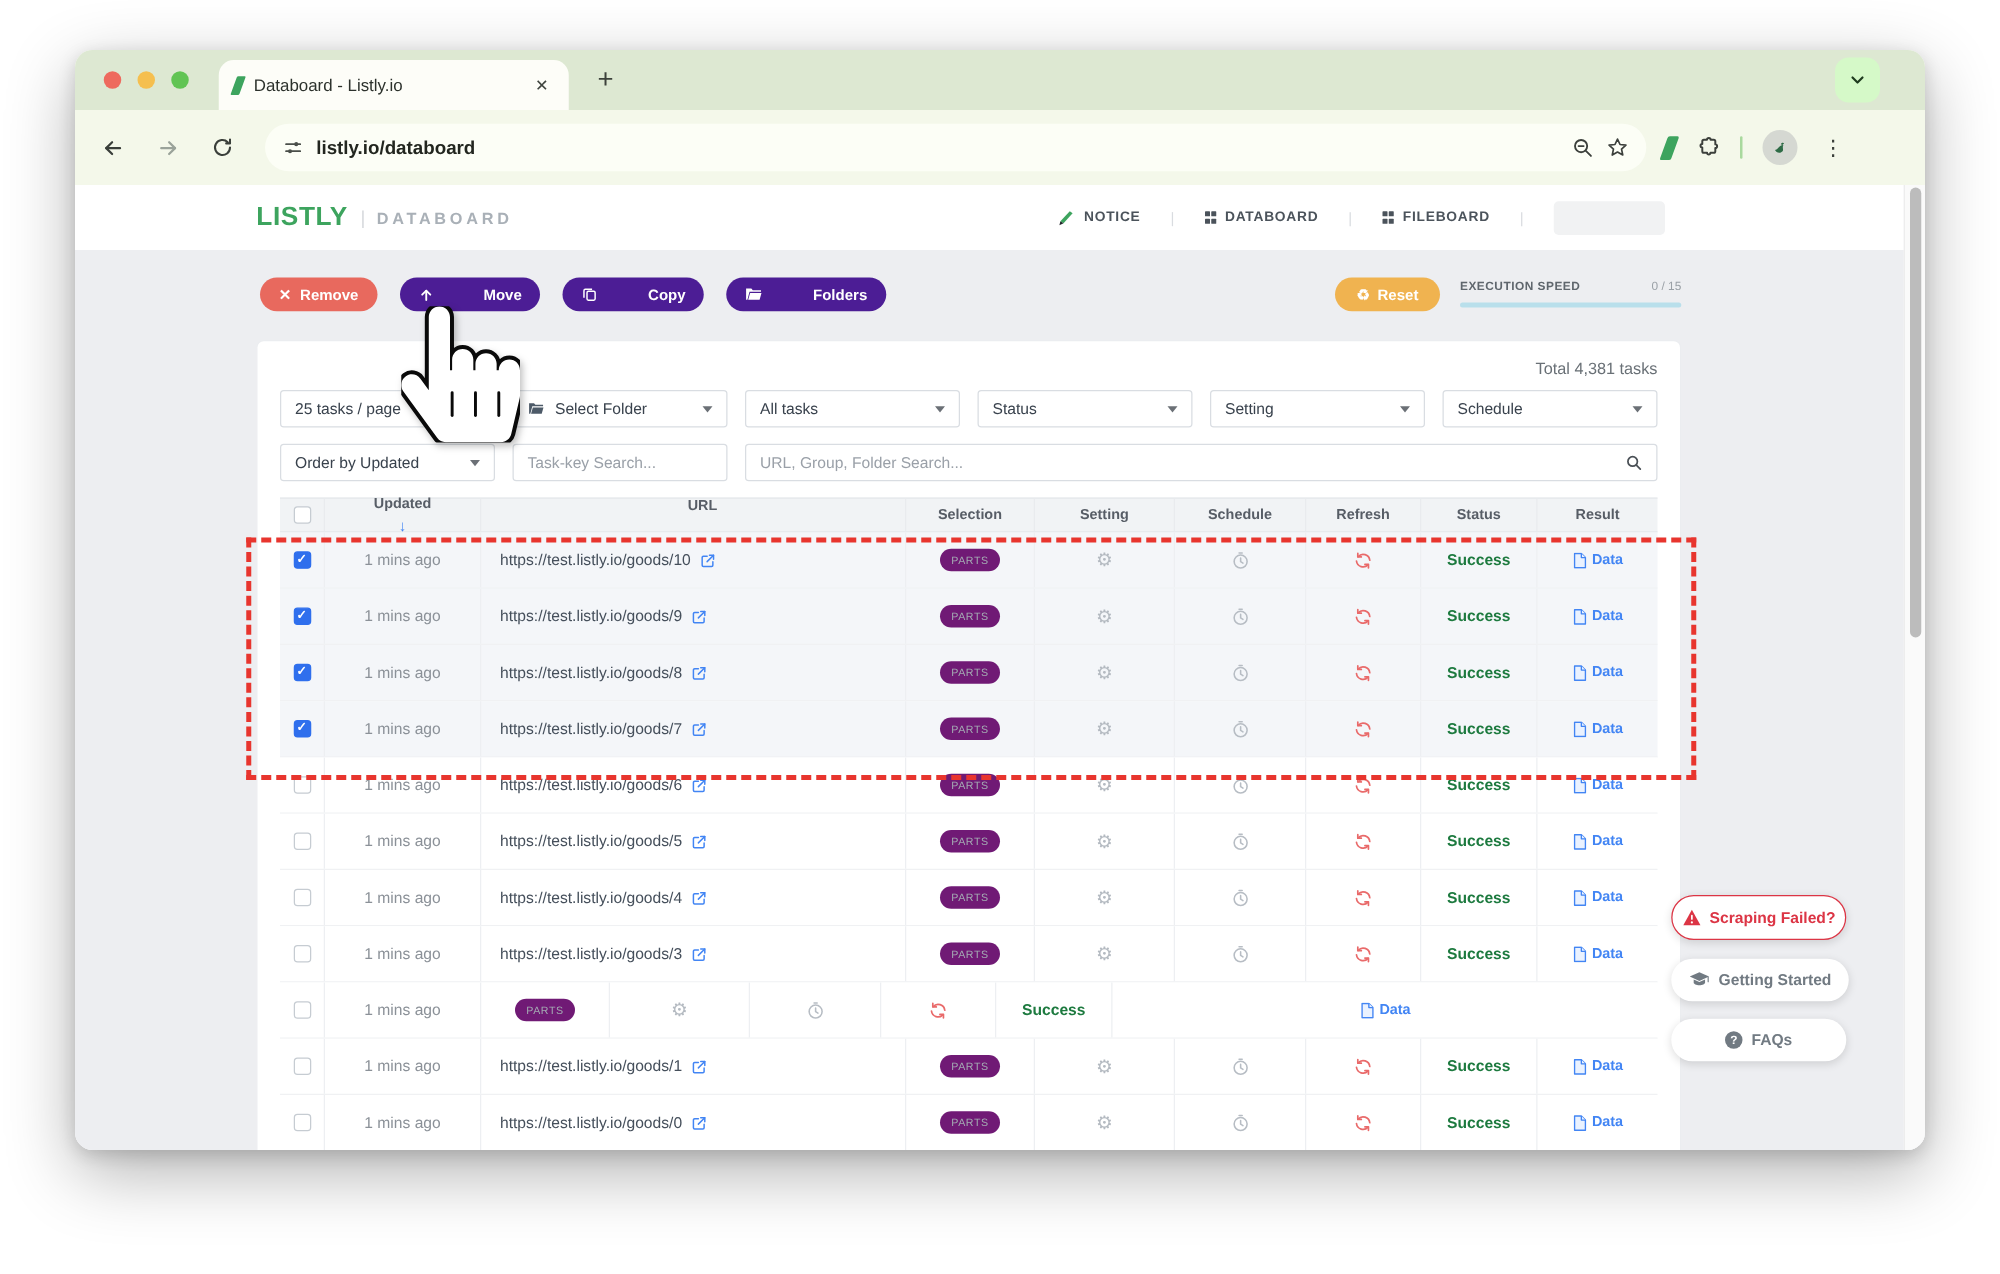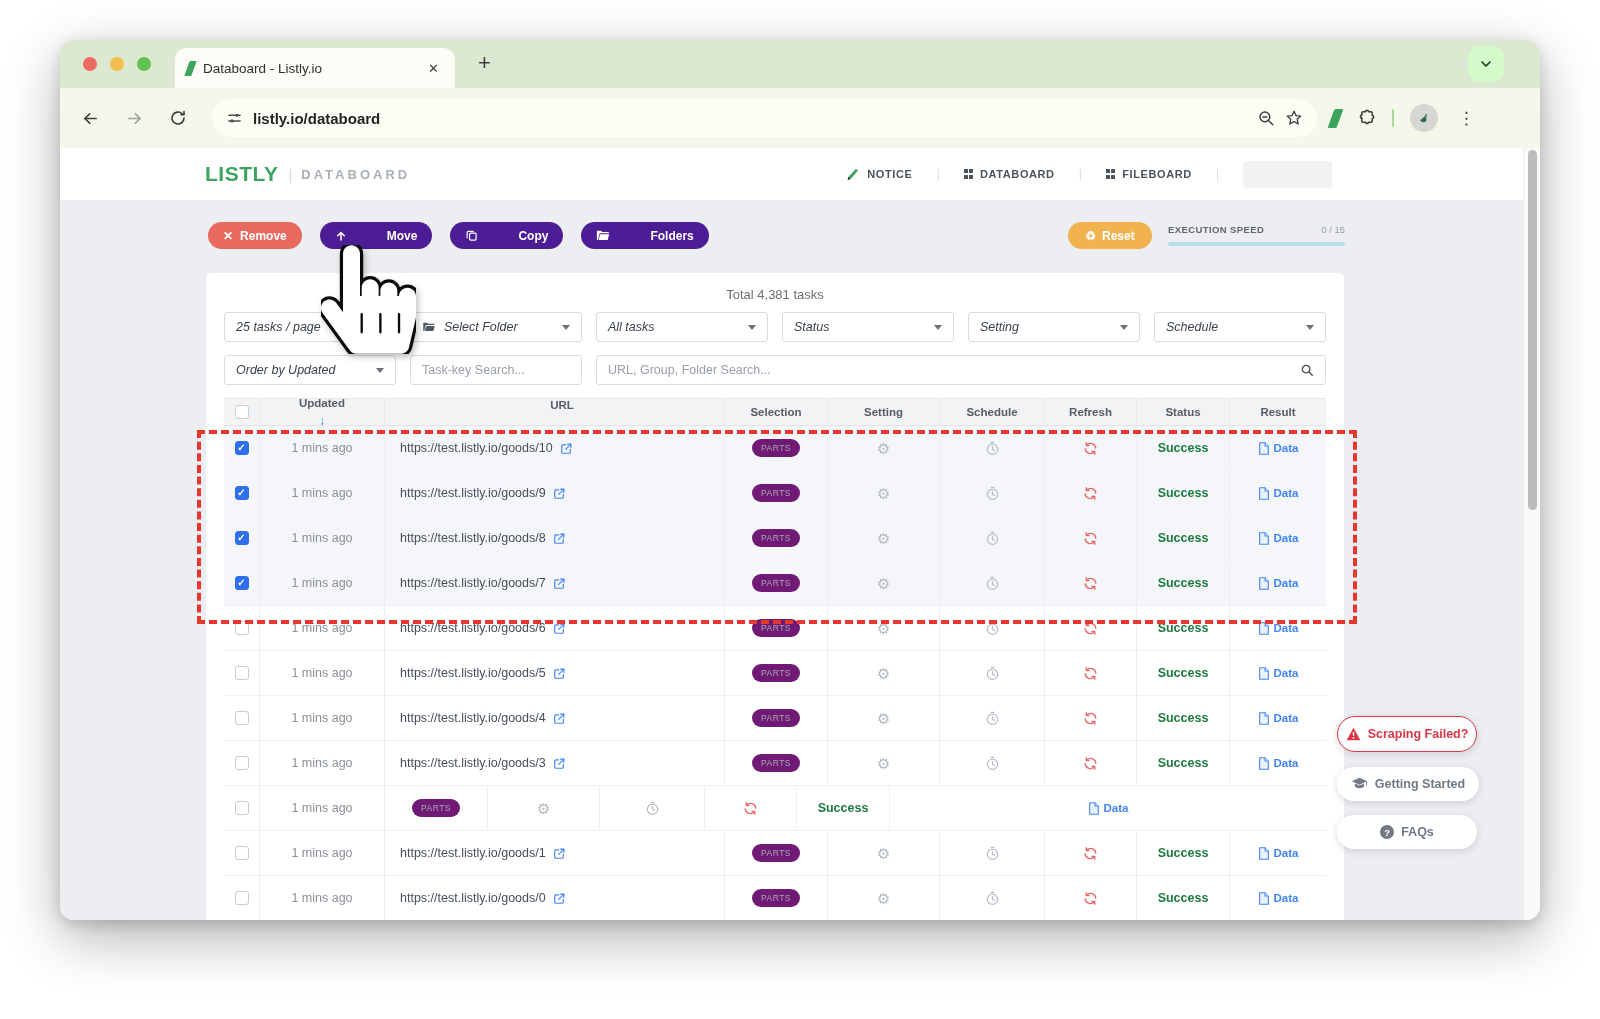--- a/index.html
+++ b/index.html
@@ -62,25 +62,25 @@
     display:flex; align-items:center; justify-content:center; gap:6px; font-family:inherit; }
   .exec { position:absolute; left:1108px; top:76px; width:177px; }
   .exec-top { display:flex; justify-content:space-between; align-items:baseline; }
   .exec-label { font-size:9.5px; font-weight:700; color:#5f666d; letter-spacing:.4px; }
   .exec-val { font-size:9.5px; color:#9aa0a6; }
   .exec-bar { margin-top:7px; height:4px; border-radius:2px; background:#b9dfeb; }
 
   
   .card { position:absolute; left:145px; top:124px; width:1140px; height:760px; background:#fff;
     border:1px solid #ebedf0; border-bottom:none; border-radius:6px 6px 0 0; padding:10px 18px 0; }
-  .total-line { text-align:center; font-size:13px; color:#697076; padding:4px 0 10px; }
+  .total-line { text-align:right; font-size:13px; color:#697076; padding:4px 0 10px; }
   .frow { display:flex; gap:14px; margin-bottom:13px; }
   .fbox { height:30px; border:1px solid #d9dde2; border-radius:3px; background:#fff;
     display:flex; align-items:center; padding:0 11px; font-size:12.5px; color:#39424d; gap:8px; }
-  .fbox .grow { flex:1;font-style:italic; }
+  .fbox .grow { flex:1; }
   .w172 { width:172px; }
   .flex1 { flex:1; }
   .caret { width:0; height:0; border-left:4px solid transparent; border-right:4px solid transparent;
     border-top:5px solid #6b7076; }
   .fbox input { border:none; outline:none; flex:1; font-size:12.5px; color:#39424d;
     font-family:inherit; background:transparent; }
   .fbox input::placeholder { color:#9aa0a8; }
 
   
   .tbl { position:relative; margin-top:9px; }

